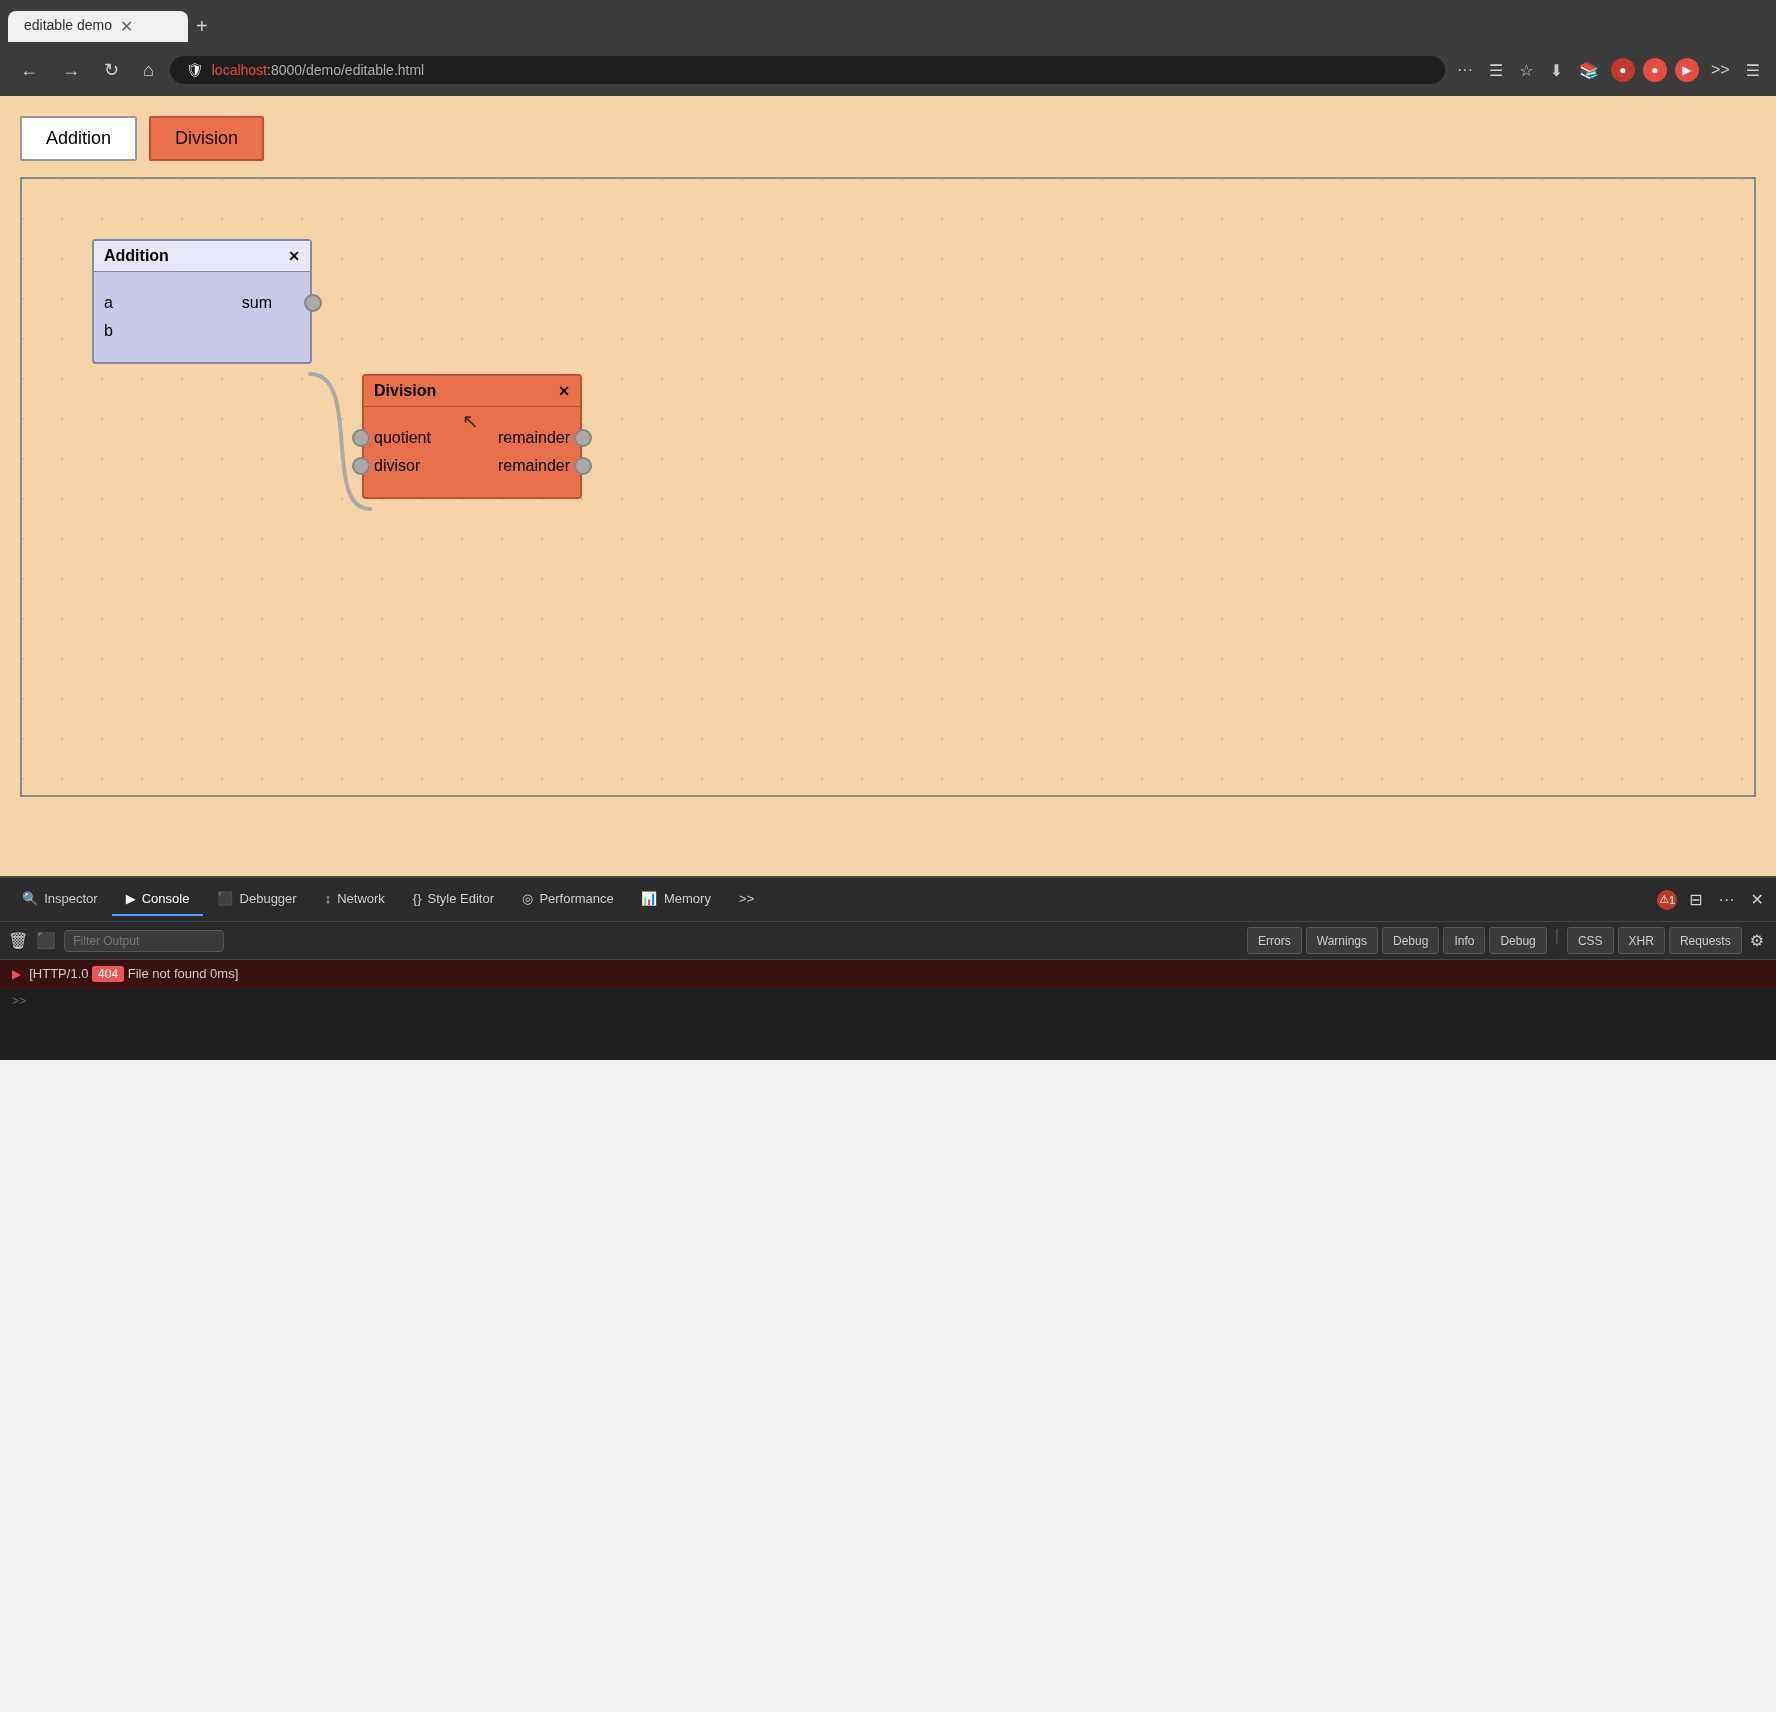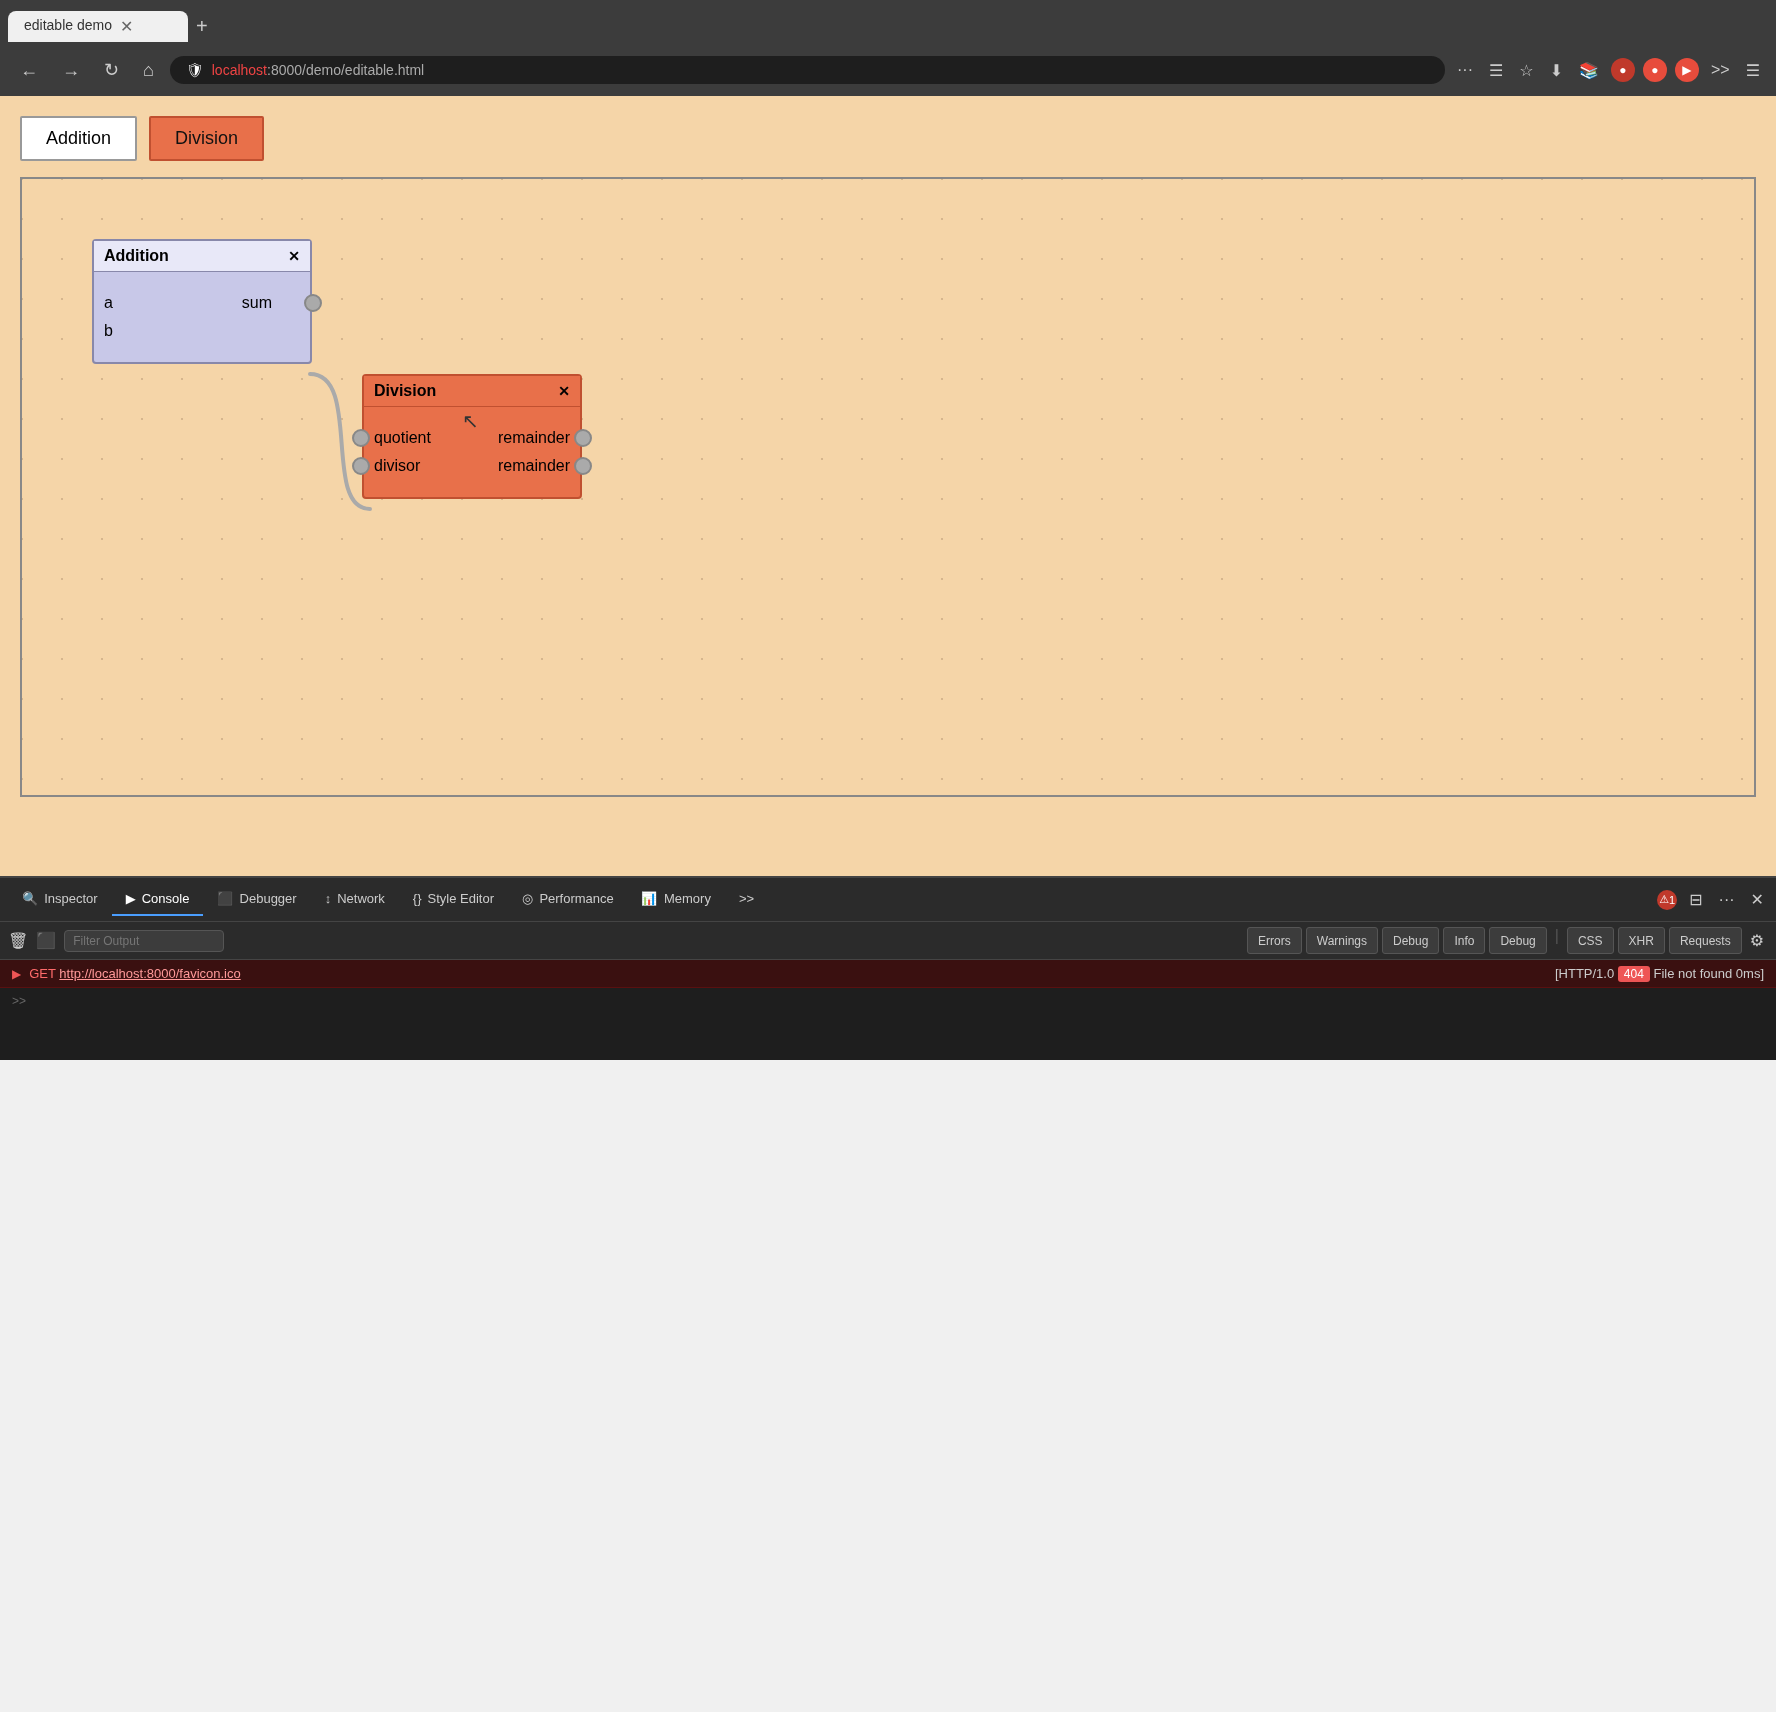--- a/index.html
+++ b/index.html
@@ -269,24 +269,20 @@
       <button class="filter-btn">CSS</button>
       <button class="filter-btn">XHR</button>
       <button class="filter-btn">Requests</button>
       <span class="nav-icon" style="color:#ccc;">⚙</span>
     </div>
   </div>
 
   <div class="devtools-content">
     <div class="console-error-row">
       <span class="error-arrow">▶</span>
-      <span class="error-text">
-        <span>GET </span>
-        <span style="color:#ff9999;text-decoration:underline;cursor:pointer;">http://localhost:8000/favicon.ico</span>
-      </span>
       <span class="error-status">
         [HTTP/1.0 <span class="status-404">404</span> File not found 0ms]
       </span>
     </div>
     <div class="console-prompt">
       <span class="prompt-arrows">&gt;&gt;</span>
     </div>
   </div>
 </div>
 

